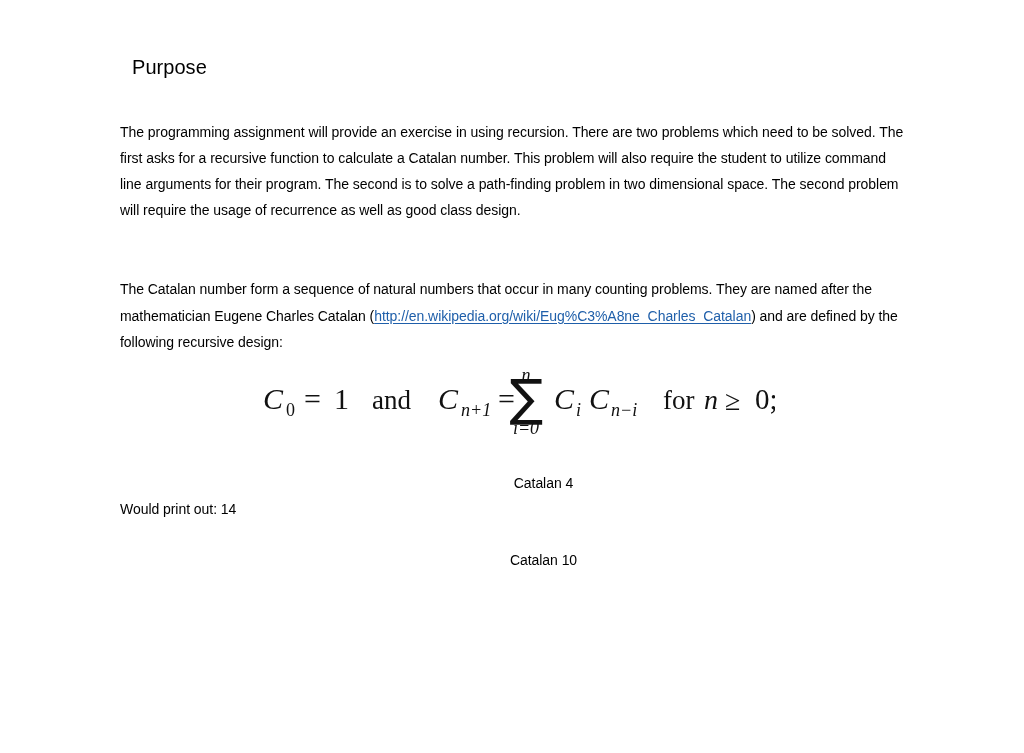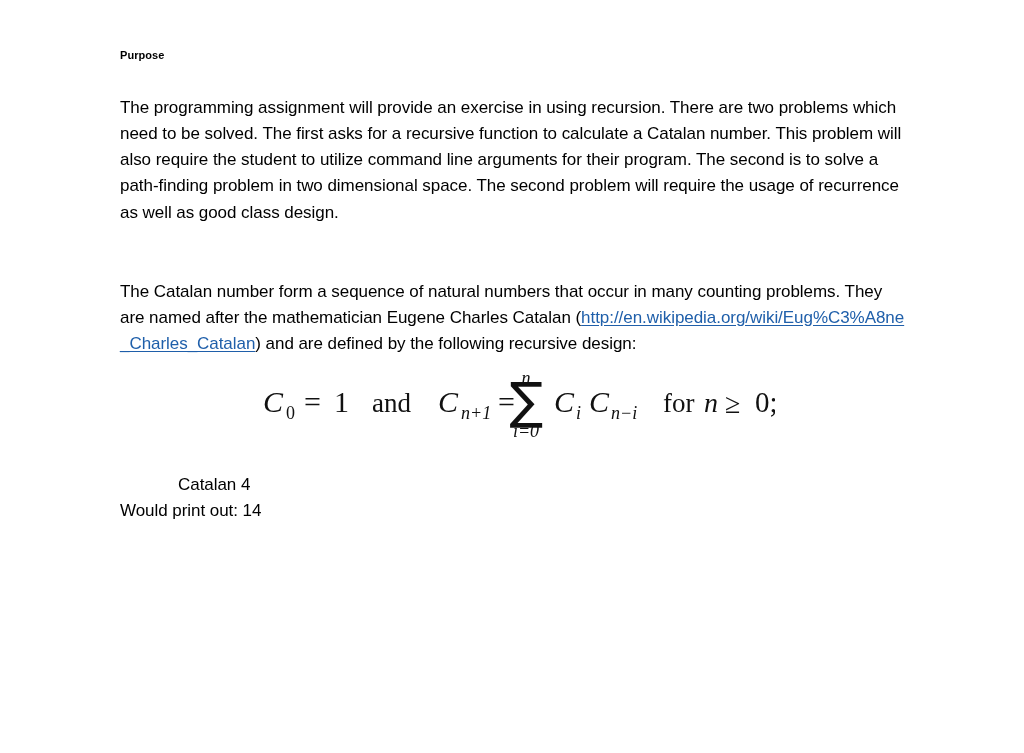--- a/index.html
+++ b/index.html
@@ -17,29 +17,29 @@
   }
   .page {
     position: relative;
     width: 1024px;
     height: 753px;
     background: #ffffff;
     box-sizing: border-box;
     padding: 42px 115px 0 120px;
   }
   .doc-body {
-    font-size: 17px;
+    font-size: 14px;
     line-height: 26.3px;
     letter-spacing: -0.05px;
   }
   h1.heading {
-    font-size: 11px;
-    font-weight: bold;
+    font-size: 20px;
+    font-weight: normal;
     line-height: 26.3px;
-    margin: 0;
+    margin: 12px;
     letter-spacing: 0.05px;
   }
   p.para {
     margin: 0;
     max-width: 790px;
   }
   .spacer-line {
     height: 26.3px;
   }
   .spacer-line-sm {
@@ -58,21 +58,21 @@
     color: #111111;
   }
   .formula svg {
     display: inline-block;
     vertical-align: middle;
   }
   .indent {
     display: inline-block;
     width: 58px;
   }
-  .nowrap { white-space: pre; }
+  .nowrap { white-space: pre; text-align: center; }
 </style>
 </head>
 <body>
 
 <div class="page">
 
   <h1 class="heading">Purpose</h1>
 
   <div class="spacer-line"></div>
 
@@ -120,15 +120,16 @@
 
   <div class="spacer-line"></div>
 
 
   <p class="para doc-body nowrap"><span class="indent"></span><span>Catalan 4</span></p>
 
   <p class="para doc-body">Would print out: 14</p>
 
   <div class="spacer-line-sm"></div>
 
+  <p class="para doc-body nowrap"><span class="indent"></span><span>Catalan 10</span></p>
 
 
 </div>
 
 </body></html>

